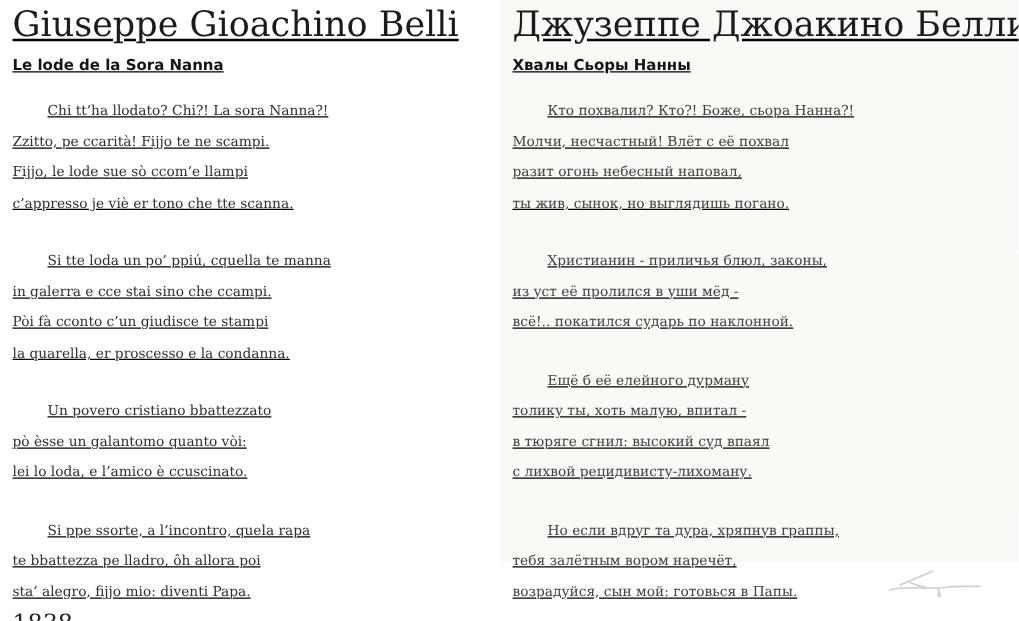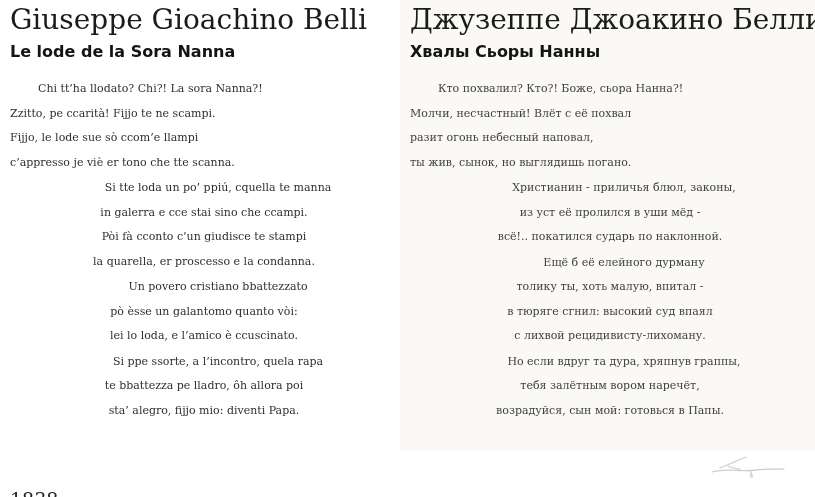--- a/index.html
+++ b/index.html
@@ -20,47 +20,47 @@
     left: 400px;
     top: 0;
     width: 415px;
     height: 450px;
     background: #faf9f6;
   }
   .col {
     position: absolute;
     top: 0;
     height: 497px;
+    text-decoration: underline;
   }
   .col-left  { left: 10px;  width: 388px; }
   .col-right { left: 410px; width: 400px; }
   .author-title {
     margin-top: 2px;
     font-family: "DejaVu Serif", serif;
     font-size: 28px;
     font-weight: normal;
     line-height: 36px;
     color: #1b1b1b;
     white-space: nowrap;
   }
   .poem-subtitle {
     margin-top: 4px;
     font-family: "DejaVu Sans", sans-serif;
     font-weight: bold;
-    font-size: 16px;
+    font-size: 12px;
     line-height: 20px;
     color: #141414;
     white-space: nowrap;
   }
   .poem {
     margin-top: 15px;
   }
   .stanza + .stanza {
-    margin-top: 1px;
-    text-align: center;
+    margin-top: 22px;
   }
   .line {
     font-family: "DejaVu Serif", serif;
     font-size: 11px;
     line-height: 24.5px;
     white-space: nowrap;
   }
   .line.first { text-indent: 28px; }
   .col-left  .line { color: #2f2f31; }
   .col-right .line { color: #404040; }

